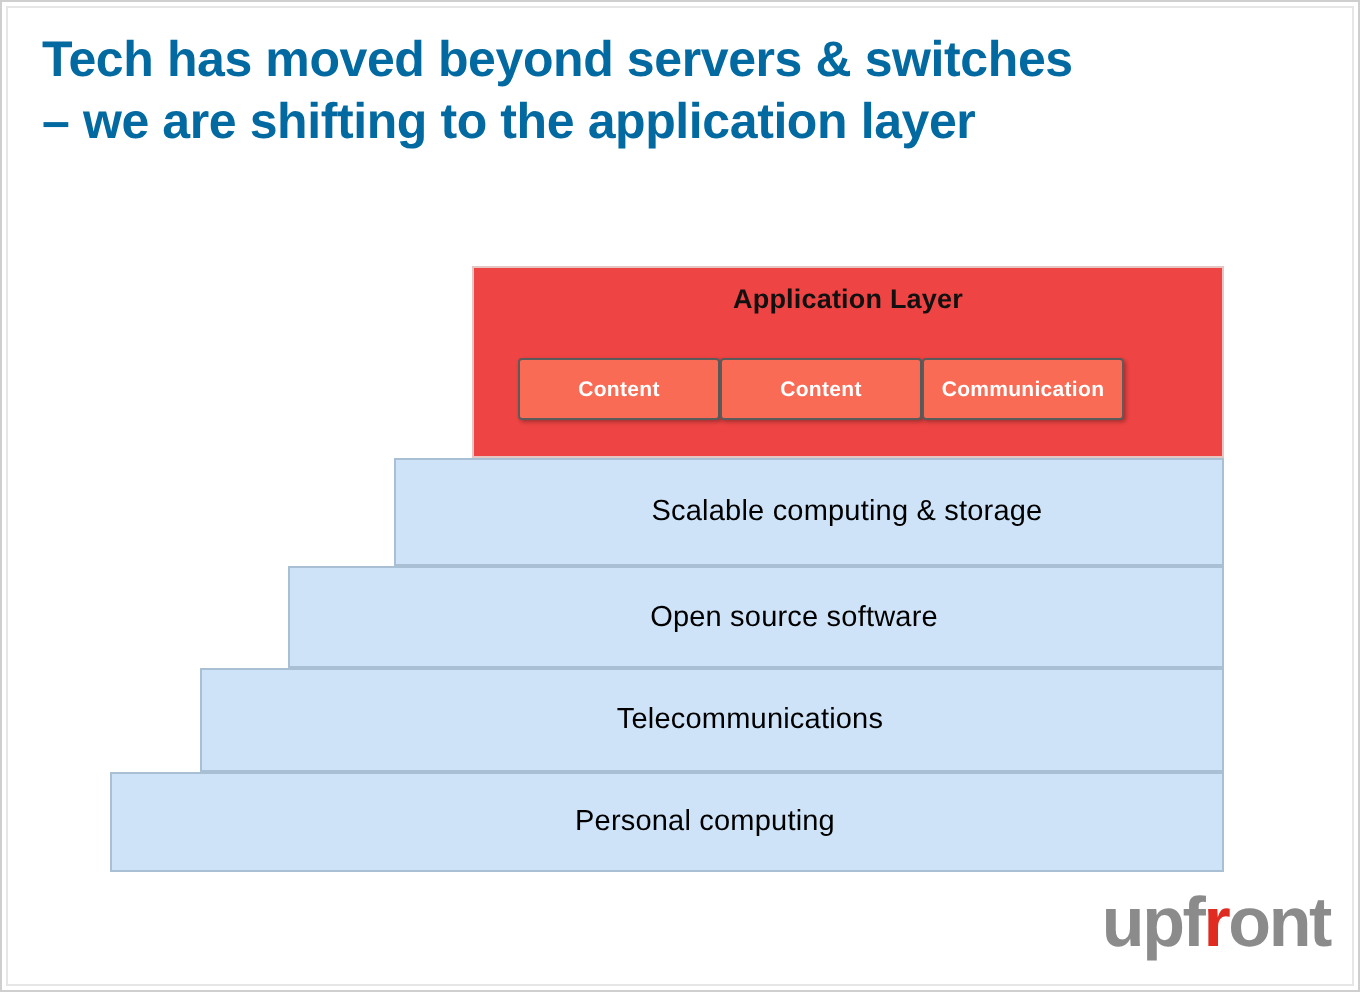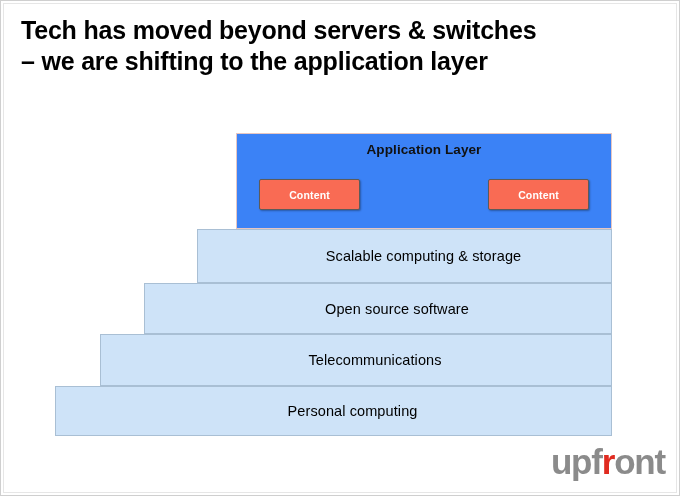--- a/index.html
+++ b/index.html
@@ -24,21 +24,21 @@
     border: 1px solid #cfcfcf;
     box-shadow: inset 0 0 0 2px #ffffff, inset 0 0 0 3px #e6e6e6;
   }
 
   
   #title {
     position: absolute;
     left: 20px;
     top: 14px;
     width: 640px;
-    color: #000000;
+    color: #0369a1;
     font-family: "Liberation Sans", sans-serif;
     font-weight: bold;
     font-size: 25px;
     line-height: 31px;
     letter-spacing: -0.2px;
     white-space: pre-line;
   }
 
   
   #stack {
@@ -68,42 +68,42 @@
   }
 
   
   #app-layer {
     position: absolute;
     left: 235px;
     top: 132px;
     width: 376px;
     height: 96px;
     box-sizing: border-box;
-    background: #3b82f6;
+    background: #ef4444;
     border: 1px solid #e6c6c2;
   }
   #app-layer-title {
     position: absolute;
     left: 0;
     top: 8px;
     width: 100%;
     text-align: center;
     font-weight: bold;
     font-size: 13.5px;
     color: #111111;
     letter-spacing: 0.1px;
   }
   #pill-row {
     position: absolute;
     left: 0;
     top: 45px;
     width: 100%;
     height: 31px;
     display: flex;
-    justify-content: space-between;
+    justify-content: flex-start;
     padding: 0 22px;
     box-sizing: border-box;
   }
   .pill {
     width: 101px;
     height: 31px;
     box-sizing: border-box;
     background: #f96b54;
     border: 1.5px solid #5b5b5b;
     border-radius: 2px;
@@ -162,20 +162,21 @@
 – we are shifting to the application layer</div>
 
   <div id="stack">
 
     <div id="app-layer">
       <div id="app-layer-title">Application Layer</div>
 
       <div id="pill-row">
         <div class="pill">Content</div>
         <div class="pill">Content</div>
+        <div class="pill">Communication</div>
       </div>
     </div>
 
     <div class="layer" id="layer-scalable">
       <span class="layer-label">Scalable computing &amp; storage</span>
     </div>
 
     <div class="layer" id="layer-opensrc">
       <span class="layer-label">Open source software</span>
     </div>

